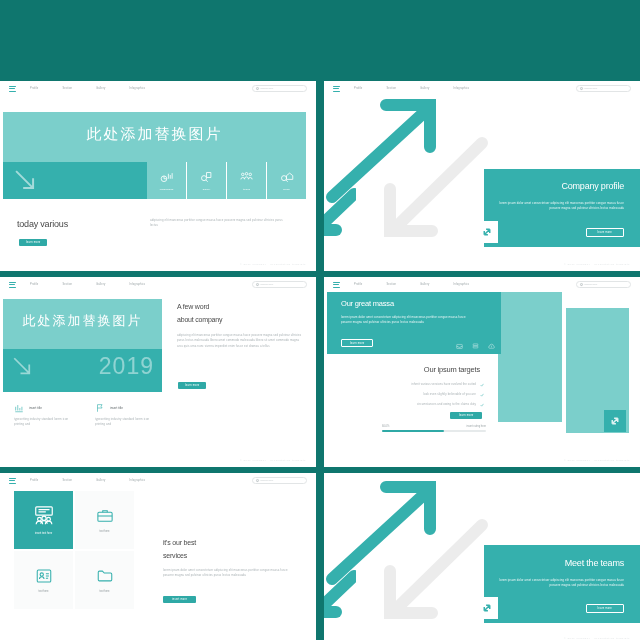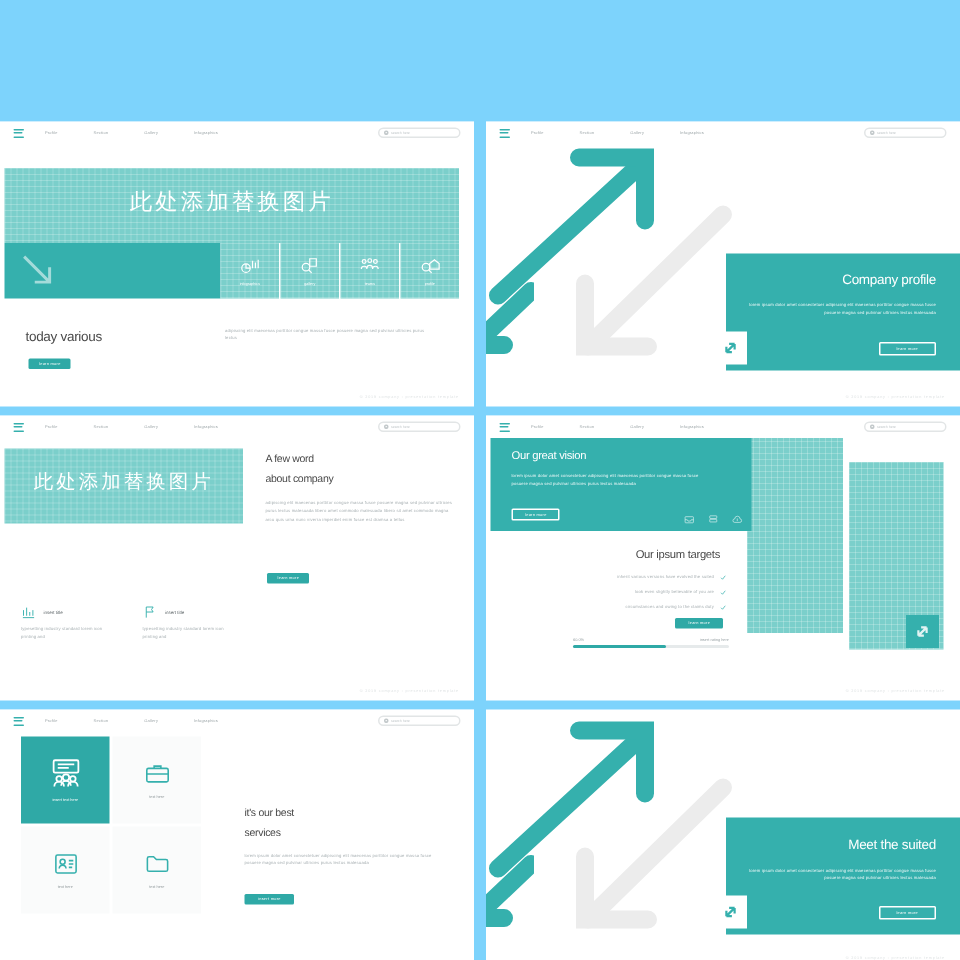--- a/index.html
+++ b/index.html
@@ -9,21 +9,21 @@
     font-family: "Liberation Sans", sans-serif;
     overflow: hidden;
   }
   .grid {
     width: 640px; height: 640px;
     display: grid;
     grid-template-columns: 1fr 1fr;
     grid-template-rows: 75px 190px 190px 185px;
     column-gap: 8px;
     row-gap: 6px;
-    background: #7dd3fc;
+    background: #0f766e;
   }
   .slide {
     position: relative;
     background: #ffffff;
     overflow: hidden;
   }
   .slide.clip-top { align-self: end; }
 
   
   .nav {
@@ -269,20 +269,26 @@
       </div>
       <div class="search">
         <span class="mag"></span>
         <span class="search-ph">search here</span>
       </div>
     </div>
 
     <div class="teal-lt grid-tex" style="position:absolute;left:3px;top:22px;width:159px;height:50px;">
       <div class="zh" style="position:absolute;left:0;right:0;top:13px;text-align:center;font-size:13px;">此处添加替换图片</div>
     </div>
+    <div class="teal" style="position:absolute;left:3px;top:72px;width:159px;height:43px;overflow:hidden;">
+      <svg width="36" height="30" viewBox="0 0 24 24" fill="none" stroke="rgba(255,255,255,.5)" stroke-width="1.4" style="position:absolute;left:2px;top:3px;">
+        <path d="M5 5 17 17M17 10v7h-7"></path>
+      </svg>
+      <div style="position:absolute;right:8px;top:4px;font-size:23px;color:rgba(255,255,255,.45);letter-spacing:1px;">2019</div>
+    </div>
 
     <div class="h-title" style="position:absolute;left:177px;top:26px;font-size:7px;">A few word</div>
     <div class="h-title" style="position:absolute;left:177px;top:39px;font-size:7px;">about company</div>
     <div class="body-txt" style="position:absolute;left:177px;top:56px;width:128px;">adipiscing elit maecenas porttitor congue massa fusce posuere magna sed pulvinar ultricies purus lectus malesuada libero amet commodo malesuada libero sit amet commodo magna arcu quis urna nunc viverra imperdiet enim fusce est dramsa a tellus</div>
     <button class="btn" style="position:absolute;left:178px;top:105px;">learn more</button>
 
     <div style="position:absolute;left:14px;top:126px;width:140px;display:flex;gap:22px;">
       <div style="width:60px;">
         <div style="display:flex;align-items:center;gap:5px;">
           <svg width="10" height="10" viewBox="0 0 24 24" fill="none" stroke="#35b0ad" stroke-width="1.5">
@@ -322,21 +328,21 @@
       <div class="search">
         <span class="mag"></span>
         <span class="search-ph">search here</span>
       </div>
     </div>
 
     <div class="teal-lt grid-tex" style="position:absolute;left:174px;top:13px;width:64px;height:132px;"></div>
     <div class="teal-lt grid-tex" style="position:absolute;left:242px;top:31px;width:63px;height:125px;"></div>
 
     <div class="teal" style="position:absolute;left:3px;top:12px;width:174px;height:65px;">
-      <div class="h-title white" style="position:absolute;left:14px;top:10px;font-size:7.5px;">Our great vision</div>
+      <div class="h-title white" style="position:absolute;left:14px;top:10px;font-size:7.5px;">Our great massa</div>
       <div class="body-txt white" style="position:absolute;left:14px;top:26px;width:128px;">lorem ipsum dolor amet consectetuer adipiscing elit maecenas porttitor congue massa fusce posuere magna sed pulvinar ultricies purus lectus malesuada</div>
       <button class="btn ghost" style="position:absolute;left:14px;bottom:7px;padding:1.5px 8px;">learn more</button>
       <div style="position:absolute;right:6px;bottom:4px;display:flex;gap:9px;">
         <svg width="7" height="7" viewBox="0 0 24 24" fill="none" stroke="rgba(255,255,255,.8)" stroke-width="1.6">
           <rect x="2.5" y="5" width="19" height="14" rx="1.5"></rect>
             <path d="M2.5 12h5l1.5 3h6l1.5-3h5"></path>
         </svg>
         <svg width="7" height="7" viewBox="0 0 24 24" fill="none" stroke="rgba(255,255,255,.8)" stroke-width="1.6">
           <rect x="4" y="3" width="16" height="6" rx="1"></rect>
             <rect x="4" y="11" width="16" height="6" rx="1"></rect>
@@ -469,21 +475,21 @@
       </svg>
       <svg width="50" height="55" viewBox="0 0 50 55" style="left:-18px;top:95px;">
         <g stroke="#35b0ad" stroke-width="12" fill="none" stroke-linecap="round">
           <path d="M48 8 10 44"></path>
             <path d="M8 44h22"></path>
         </g>
       </svg>
     </div>
 
     <div class="teal" style="position:absolute;left:160px;top:72px;width:158px;height:78px;">
-      <div class="h-title white" style="position:absolute;right:18px;top:13px;">Meet the suited</div>
+      <div class="h-title white" style="position:absolute;right:18px;top:13px;">Meet the teams</div>
       <div class="body-txt white" style="position:absolute;right:18px;top:33px;width:125px;text-align:right;">lorem ipsum dolor amet consectetuer adipiscing elit maecenas porttitor congue massa fusce posuere magna sed pulvinar ultricies lectus malesuada</div>
       <button class="btn ghost" style="position:absolute;right:18px;bottom:10px;padding:2px 11px;">learn more</button>
     </div>
     <div class="expand" style="left:152px;top:124px;width:22px;height:22px;">
       <svg viewBox="0 0 24 24" fill="none" stroke="#35b0ad" stroke-width="1.6">
         <path d="M15 9 9 15M15 9h-4M15 9v4M9 15h4M9 15v-4"></path>
       </svg>
     </div>
     <div class="foot" style="bottom:18px;">© 2019 company - presentation template</div>
 

